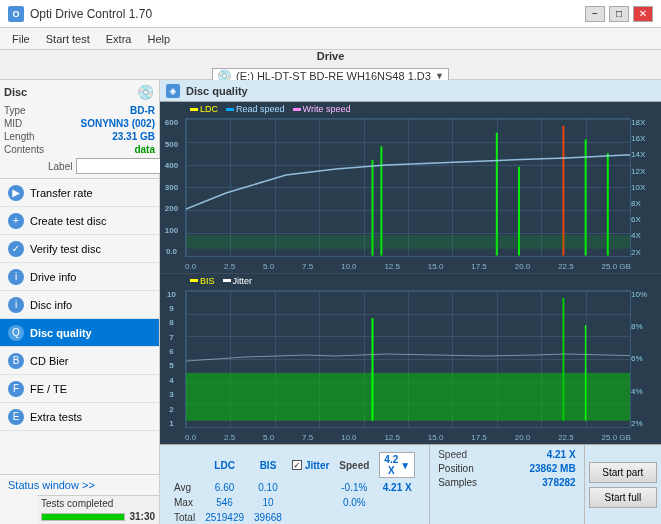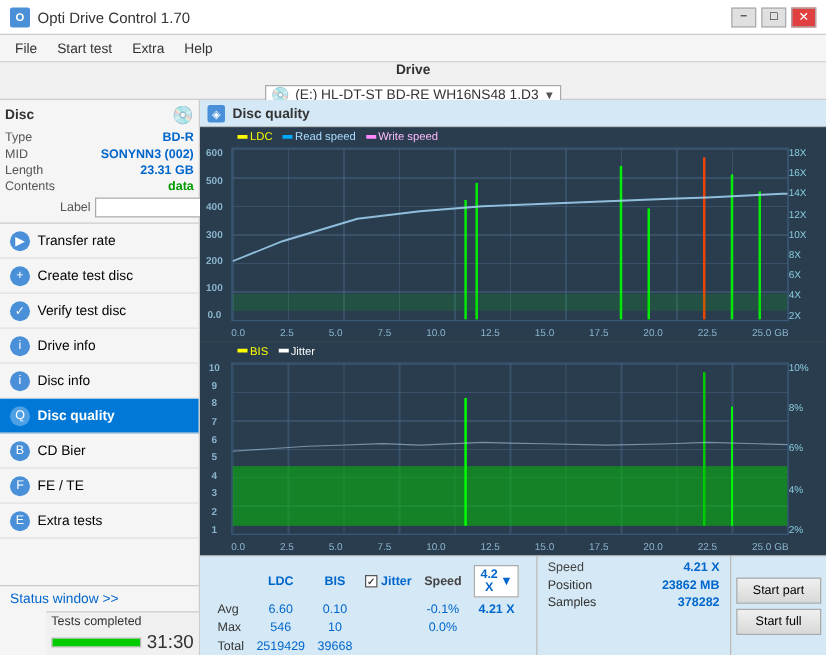--- a/index.html
+++ b/index.html
@@ -411,21 +411,21 @@
     <div class="status-window-btn">
       <span>Status window &gt;&gt;</span>
     </div>
 
     <div style="border-top:1px solid #ccc; background:#f0f0f0; padding: 2px 4px; margin-left: 37px;">
       <div style="font-size:10px; color:#333;">Tests completed</div>
       <div style="display:flex; align-items:center; gap:4px; margin-top:2px;">
         <div style="flex:1; height:8px; background:#ddd; border:1px solid #bbb;">
           <div style="height:100%; background:#00cc00; width:100%;"></div>
         </div>
-        <span style="font-size:15px; color:#333;">31:30</span>
+        <span style="font-size:10px; color:#333;font-weight:bold;">31:30</span>
       </div>
     </div>
 
   </div>
 
   <div class="main-content">
 
     <div class="disc-quality-header">
       <div class="dq-icon">◈</div>
       <span class="dq-title">Disc quality</span>

